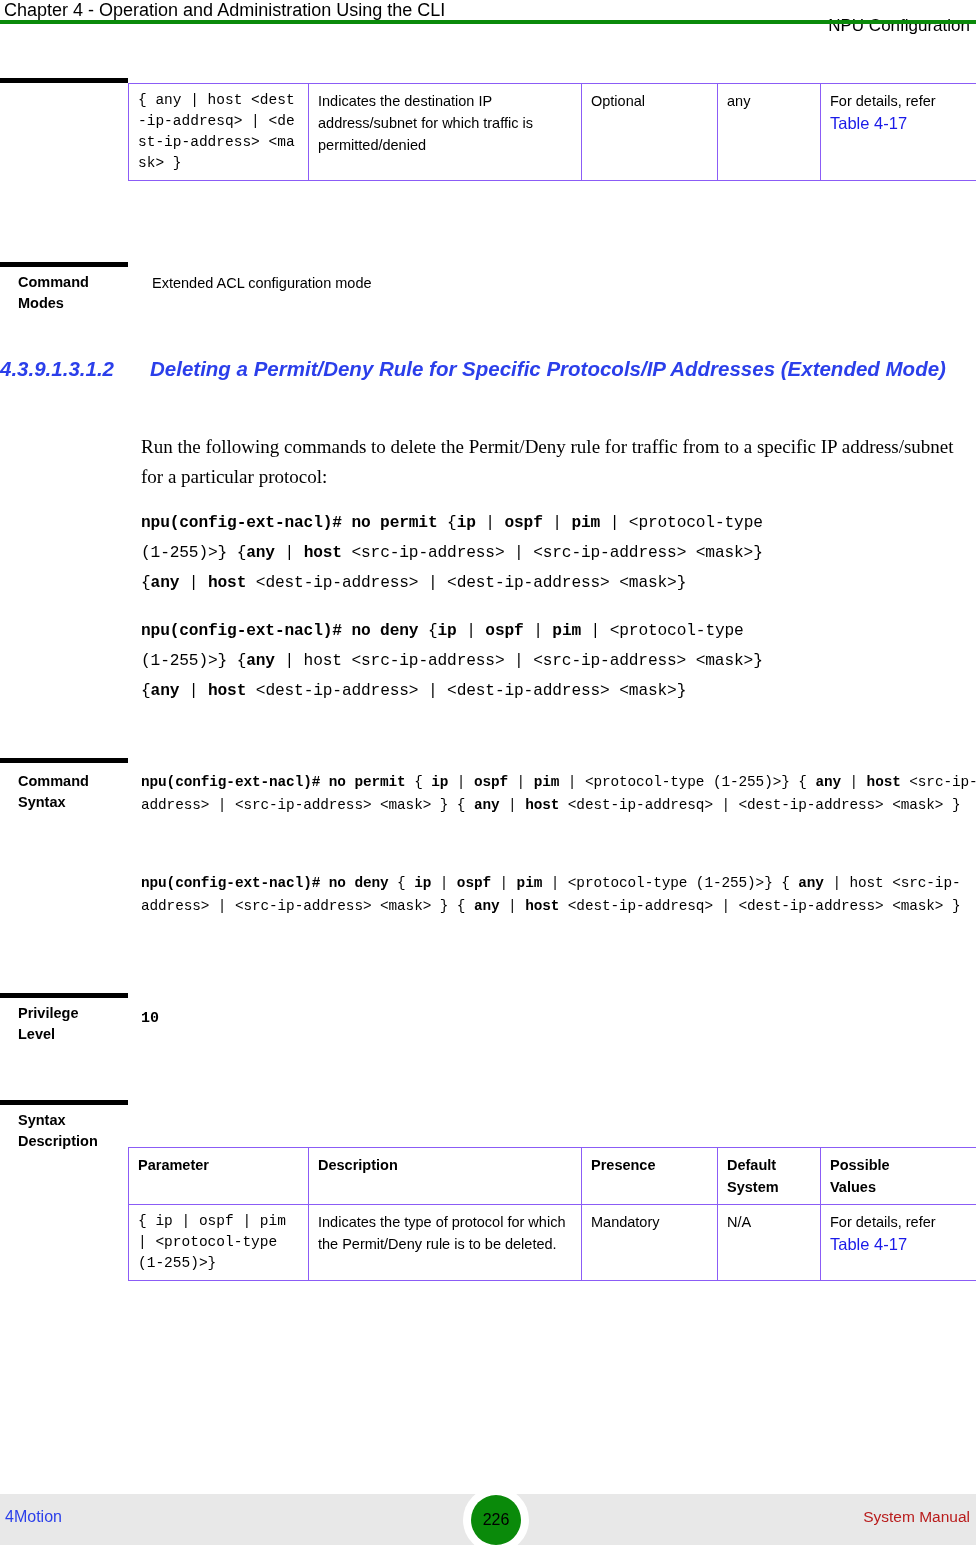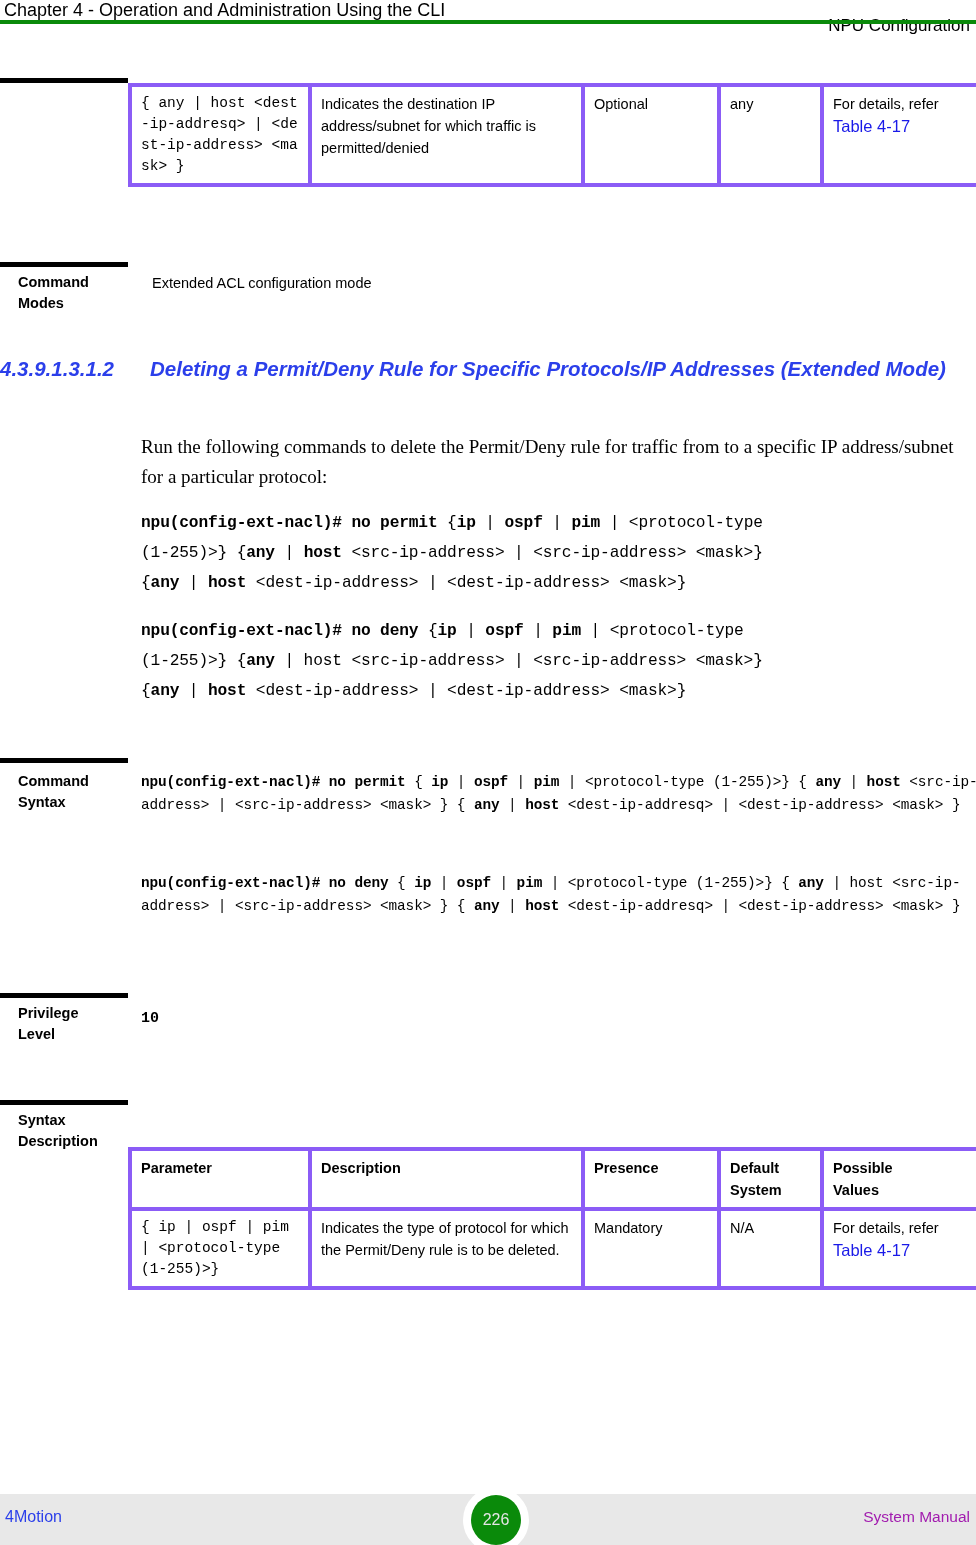--- a/index.html
+++ b/index.html
@@ -64,21 +64,21 @@
     line-height: 21px;
   }
 
   
   table.doc-table {
     position: absolute;
     border-collapse: collapse;
     table-layout: fixed;
   }
   table.doc-table td, table.doc-table th {
-    border: 4px solid #8b5cf6;
+    border: 1px solid #8b5cf6;
     vertical-align: top;
     padding: 6px 8px 6px 9px;
     text-align: left;
     font-weight: normal;
   }
   table.doc-table th {
     font-weight: bold;
     font-size: 14.5px;
     line-height: 22px;
   }
@@ -185,37 +185,37 @@
   }
   .footer-left {
     position: absolute;
     left: 5px; top: 14px;
     color: #2b3fea;
     font-size: 16px;
   }
   .footer-right {
     position: absolute;
     right: 6px; top: 14px;
-    color: #a21caf;
+    color: #b91c1c;
     font-size: 15.5px;
   }
   .footer-badge-ring {
     position: absolute;
     left: 463px; top: -7px;
     width: 66px; height: 66px;
     border-radius: 50%;
     background: #ffffff;
   }
   .footer-badge {
     position: absolute;
     left: 471px; top: 1px;
     width: 50px; height: 50px;
     border-radius: 50%;
     background: #0a8a0a;
-    color: #e5e5e5;
+    color: #000000;
     font-size: 16px;
     line-height: 50px;
     text-align: center;
   }
 </style>
 </head>
 <body>
 
 <div class="page-header">
   <div class="hdr-left">Chapter 4 - Operation and Administration Using the CLI</div>

